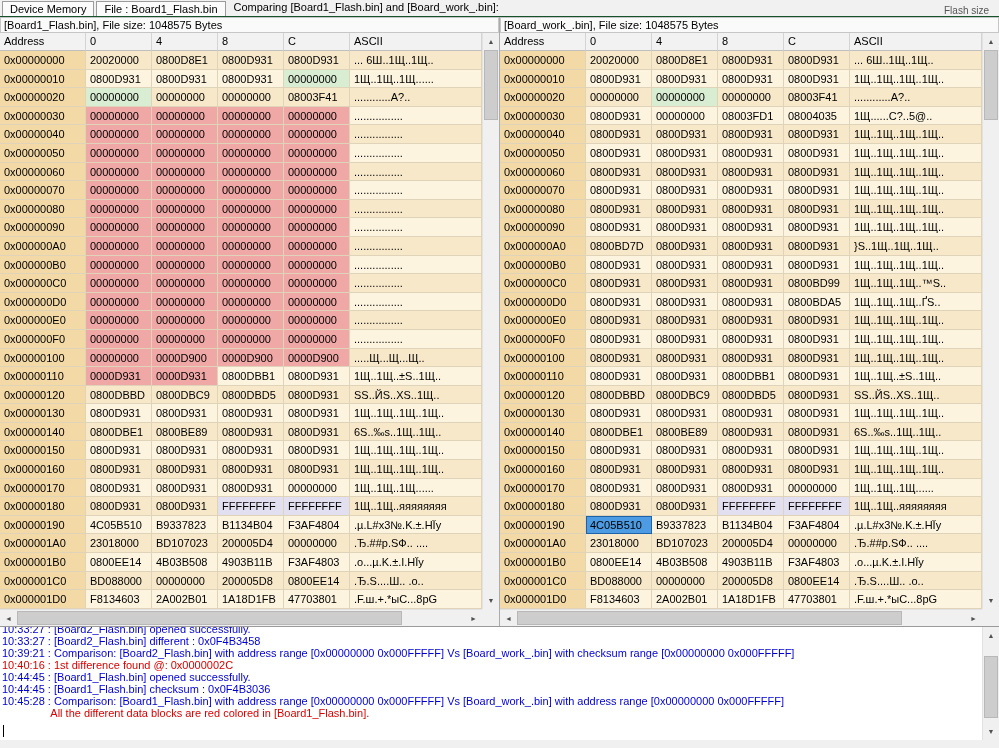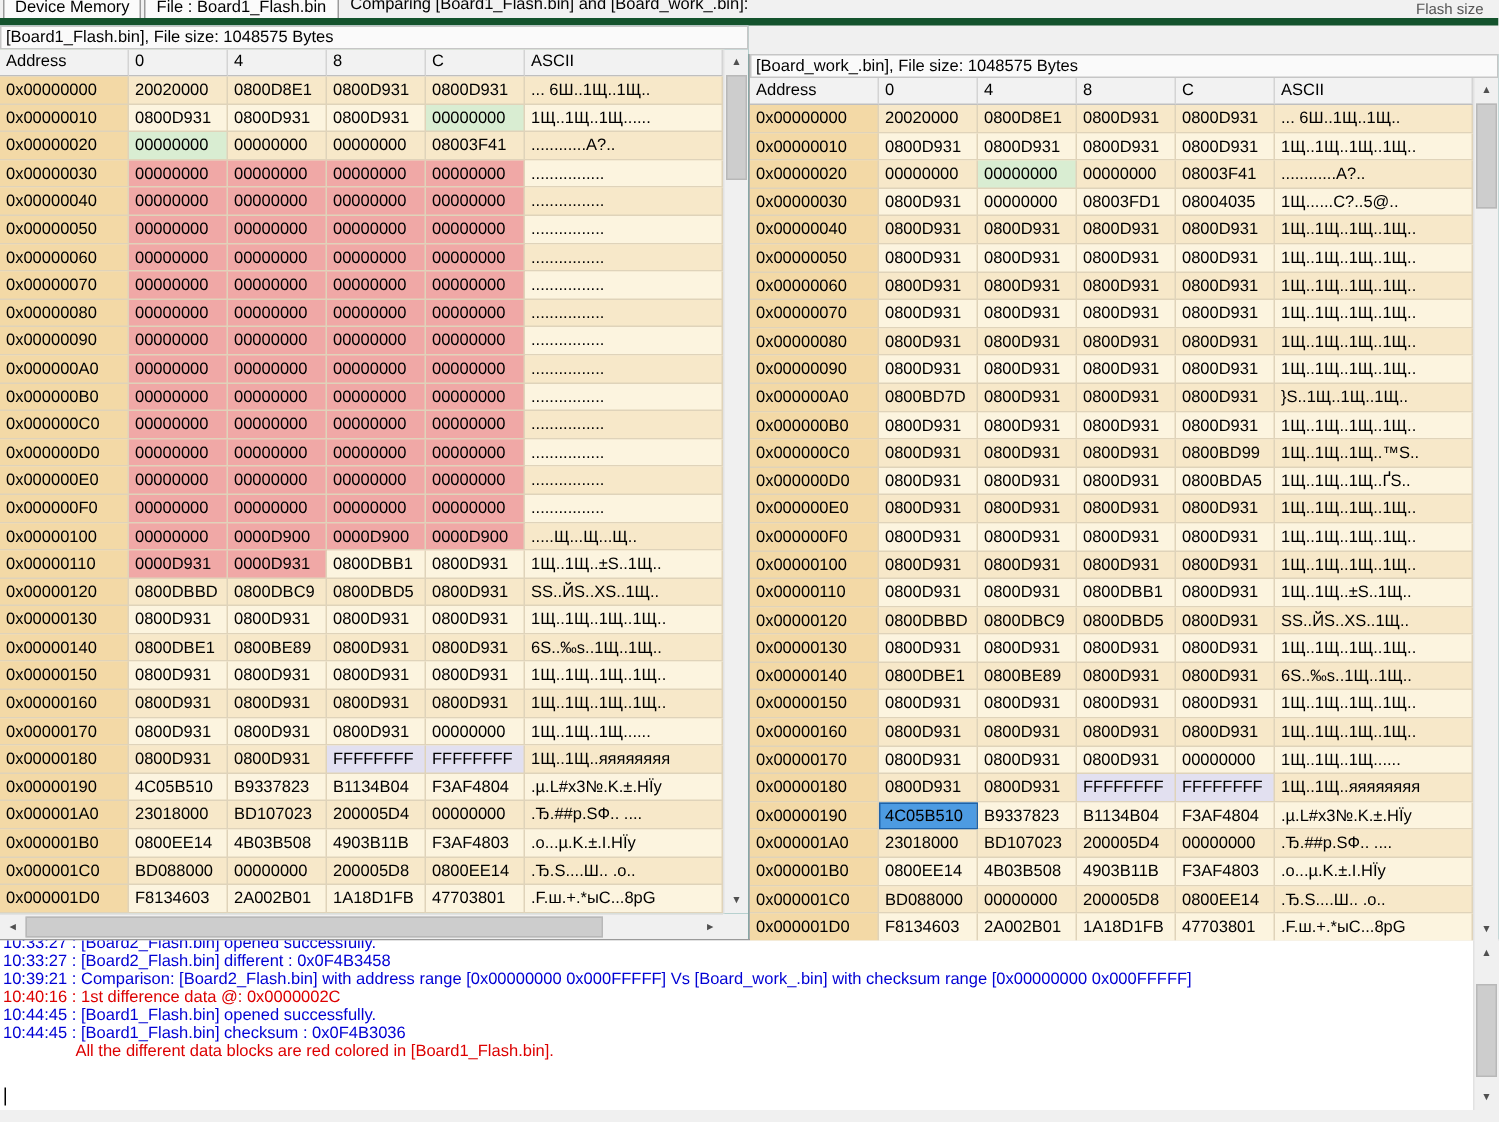--- a/index.html
+++ b/index.html
@@ -4,29 +4,29 @@
 <style>
   html,body{margin:0;padding:0;}
   body{
     width:999px;height:748px;overflow:hidden;position:relative;
     background:#F0F0F0;
     font-family:"Liberation Sans", sans-serif;
     font-size:11px;color:#000;
     -webkit-font-smoothing:antialiased;
   }
   
-  .tabbar{height:17px;display:flex;align-items:flex-end;background:#F1F1F1;border-bottom:5px solid #14532d;padding-left:2px;gap:2px;box-sizing:border-box;}
+  .tabbar{height:17px;display:flex;align-items:flex-end;background:#F1F1F1;border-bottom:1px solid #14532d;padding-left:2px;gap:2px;box-sizing:border-box;}
   .tab{border:1px solid #9B9B9B;border-bottom:none;background:#FBFBFB;padding:1px 7px 0 7px;height:15px;line-height:13px;box-sizing:border-box;white-space:nowrap;}
   .comparing{padding:1px 6px 0 6px;height:15px;line-height:13px;white-space:nowrap;}
   .corner-label{margin-left:auto;color:#555;font-size:10px;padding-right:10px;margin-top:-2px;white-space:nowrap;}
   
   .panels{display:flex;height:609px;}
-  .hexpanel{box-sizing:border-box;background:#0f766e;}
+  .hexpanel{box-sizing:border-box;background:#14b8a6;}
   .hexpanel.pleft{width:499px;}
-  .hexpanel.pright{width:500px;border-left:1px solid #ABABAB;margin-top:19px;}
+  .hexpanel.pright{width:500px;border-left:1px solid #ABABAB;}
   .ptitle{height:16px;line-height:15px;box-sizing:border-box;border:1px solid #C6C6C6;background:#FAFAFA;padding-left:3px;white-space:nowrap;overflow:hidden;}
   .pbody{display:flex;height:576px;}
   .hextable{flex:1;overflow:hidden;background:#FCF4DF;}
   .hexrow{display:flex;height:18.6px;line-height:18.4px;}
   .hexrow.header{height:18px;line-height:17px;align-items:center;}
   .c{box-sizing:border-box;border-right:1px solid #DFD3BA;border-bottom:1px solid #DFD3BA;padding-left:4px;overflow:hidden;white-space:pre;}
   .col-addr{width:86px;}
   .col-hex{width:66px;}
   .col-ascii{flex:1;}
   .header .c{background:#F2F2F2;border-right:1px solid #D4D4D4;border-bottom:1px solid #BFBFBF;}
@@ -634,23 +634,24 @@
   </section>
 
 </div>
 
 <div class="bottombar">
   <div class="logarea">
     <div>
         <div class="logline" style="color: rgb(0, 0, 212);">10:33:27 : [Board2_Flash.bin] opened successfully.</div>
         <div class="logline" style="color: rgb(0, 0, 212);">10:33:27 : [Board2_Flash.bin] different : 0x0F4B3458</div>
         <div class="logline" style="color: rgb(0, 0, 212);">10:39:21 : Comparison: [Board2_Flash.bin] with address range [0x00000000 0x000FFFFF] Vs [Board_work_.bin] with checksum range [0x00000000 0x000FFFFF]</div>
-        <div class="logline" style="color: rgb(220, 0, 0);">10:40:16 : 1st difference data @: 0x0000002C</div>
+        <div class="logline" style="color: rgb(220, 0, 0);">10:40:16 : 1st difference found @: 0x0000002C</div>
         <div class="logline" style="color: rgb(0, 0, 212);">10:44:45 : [Board1_Flash.bin] opened successfully.</div>
         <div class="logline" style="color: rgb(0, 0, 212);">10:44:45 : [Board1_Flash.bin] checksum : 0x0F4B3036</div>
+        <div class="logline" style="color: rgb(0, 0, 212);">10:45:28 : Comparison: [Board1_Flash.bin] with address range [0x00000000 0x000FFFFF] Vs [Board_work_.bin] with address range [0x00000000 0x000FFFFF]</div>
         <div class="logline" style="color: rgb(220, 0, 0);">                All the different data blocks are red colored in [Board1_Flash.bin].</div>
       </div>
     <div class="caret"></div>
   </div>
   <div class="vscroll logscroll">
     <div class="sbtn">
         <span class="arr-up"></span>
       </div>
     <div class="vtrack">
         <div class="vthumb" style="top:12px;height:62px;"></div>

